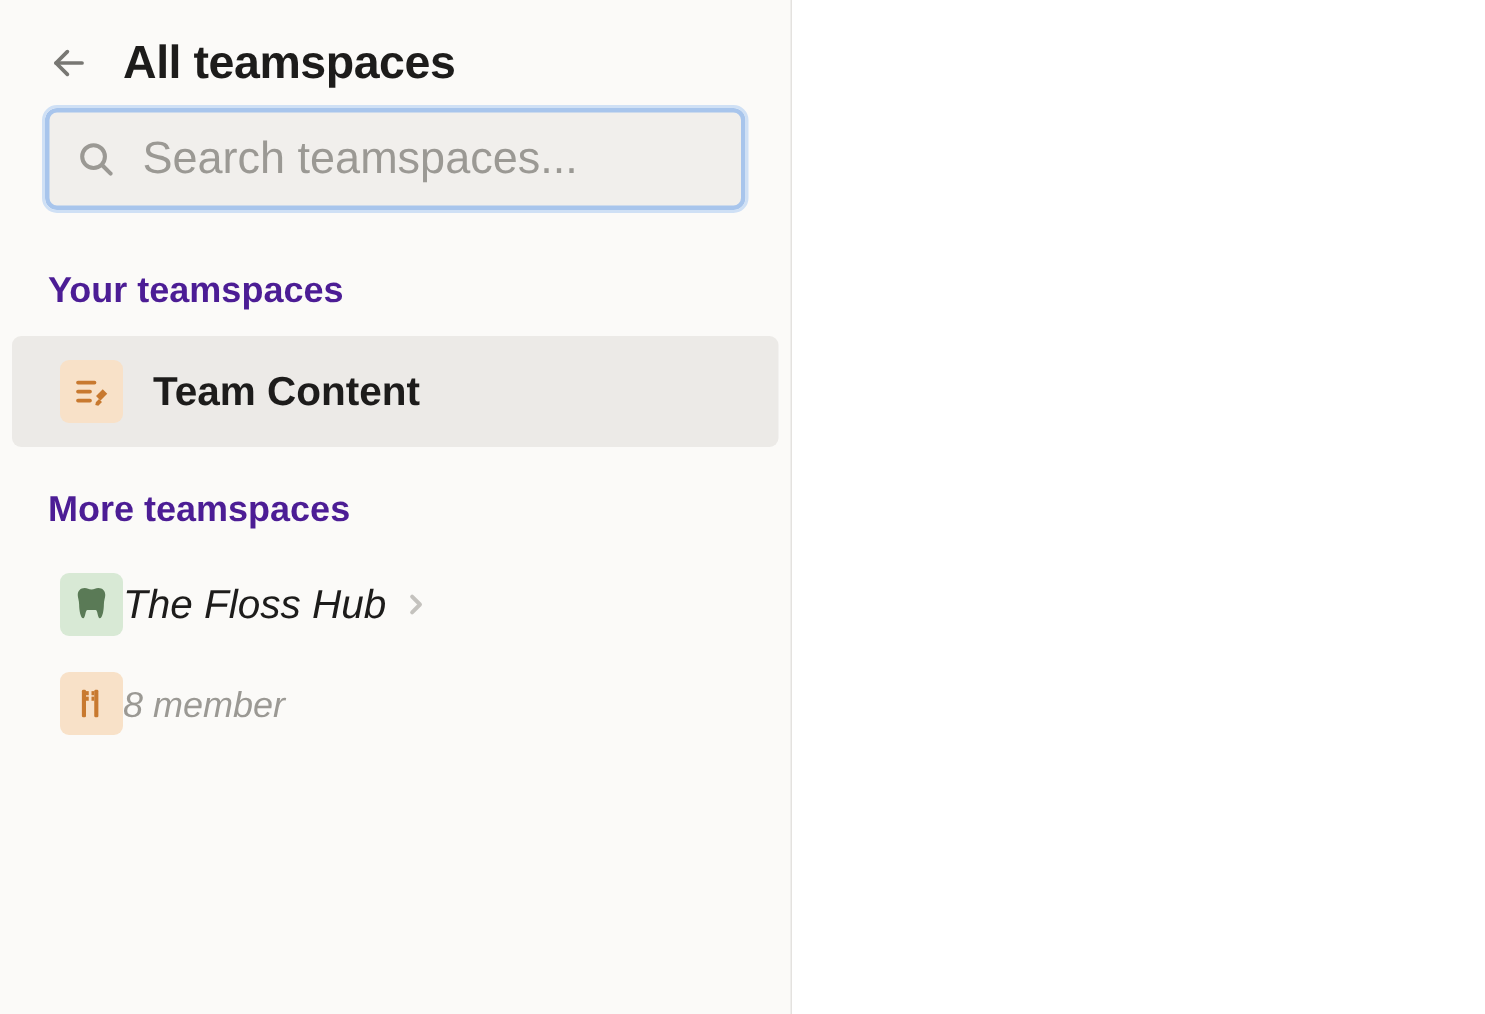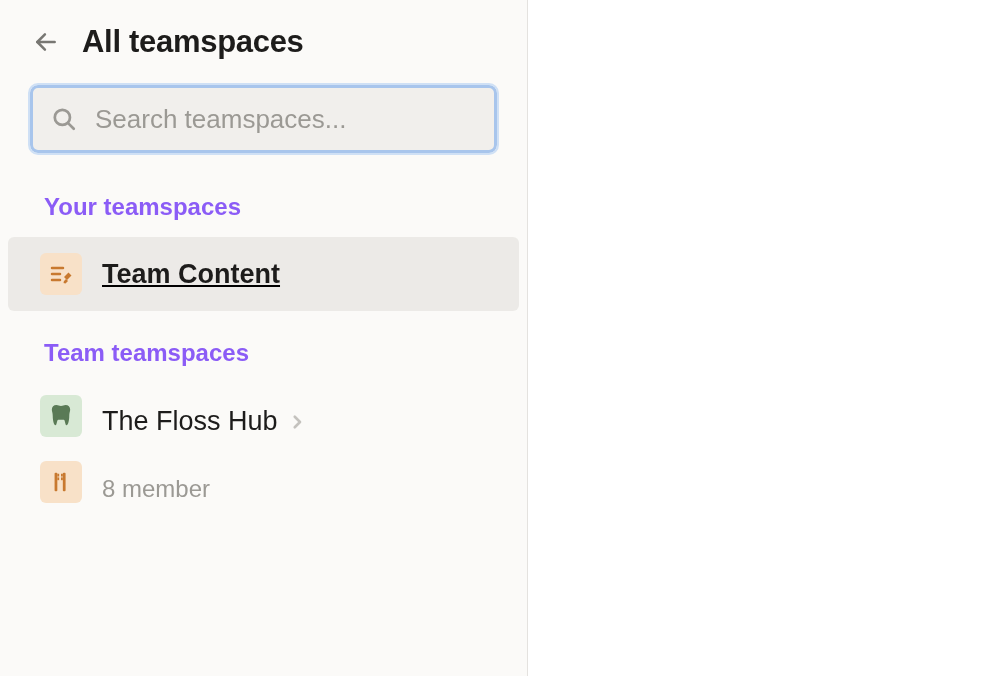--- a/index.html
+++ b/index.html
@@ -21,21 +21,21 @@
       border-right: 1px solid #e4e2df;
       padding: 24px 0 0 0;
     }
     .main {
       flex: 1;
       background: #ffffff;
     }
     .header {
       display: flex;
       align-items: center;
-      padding: 0 32px 25px 32px;
+      padding: 0 32px 12px 32px;
       gap: 22px;
     }
     .back-arrow {
       width: 28px;
       height: 28px;
       display: flex;
       align-items: center;
       justify-content: center;
       cursor: pointer;
       color: #787773;
@@ -63,58 +63,57 @@
       outline-offset: 0px;
     }
     .search-icon {
       color: #9b9994;
       flex-shrink: 0;
     }
     .search-input {
       flex: 1;
       border: none;
       background: transparent;
-      font-size: 26px;
+      font-size: 30px;
       color: #1d1c1b;
       outline: none;
       font-family: inherit;
     }
     .search-input::placeholder {
       color: #9b9994;
     }
     .section {
       padding: 0 0 28px 0;
     }
     .section-title {
       font-size: 24px;
       font-weight: 600;
-      color: #8b5cf6;
-      padding: 0 32px 16px 44px;
+      color: #4c1d95;
+      padding: 0 32px 16px 32px;
     }
     .teamspace-row {
       display: flex;
       align-items: center;
       padding: 16px 24px 16px 32px;
       gap: 20px;
       cursor: pointer;
       margin: 0 8px;
       border-radius: 6px;
-      text-decoration: underline;
     }
     .teamspace-row.selected {
       background: #eceae7;
     }
     .teamspace-row-compact {
       display: flex;
-      align-items: flex-end;
+      align-items: center;
       padding: 12px 24px 12px 32px;
-      gap: 20px;
       cursor: pointer;
       margin: 0 8px;
       border-radius: 6px;
+      font-style: italic;
     }
     .ts-icon {
       width: 42px;
       height: 42px;
       border-radius: 6px;
       display: flex;
       align-items: center;
       justify-content: center;
       flex-shrink: 0;
     }
@@ -185,21 +184,21 @@
           <path d="M3 6h11M3 12h8M3 18h8" stroke="#c8792f" stroke-width="2.5" stroke-linecap="round"></path>
           <path d="M15 15l3-3 3 3-3 3-3-3zM18 12l1.5-1.5 3 3L21 15" fill="#c8792f"></path>
           <path d="M14.5 19.5L17 17l2 2-2.5 2.5-2-.5.5-2z" fill="#c8792f"></path>
         </svg>
       </div>
       <div class="ts-label">Team Content</div>
     </div>
   </div>
 
   <div class="section">
-    <div class="section-title">Team teamspaces</div>
+    <div class="section-title">More teamspaces</div>
 
     <div class="teamspace-row-compact">
       <div class="ts-icon green">
         <svg width="22" height="26" viewBox="0 0 24 28" fill="#5a7a56">
           <path d="M7 2c-3 0-5 2-5 5 0 2 1 4 1 7 0 4 1 10 3 10 1.5 0 1.5-6 3-6h6c1.5 0 1.5 6 3 6 2 0 3-6 3-10 0-3 1-5 1-7 0-3-2-5-5-5-2 0-3 1-5 1s-3-1-5-1z"></path>
         </svg>
       </div>
       <div class="ts-text">
         <div class="ts-name-row">
           <span class="ts-name">The Floss Hub</span>

